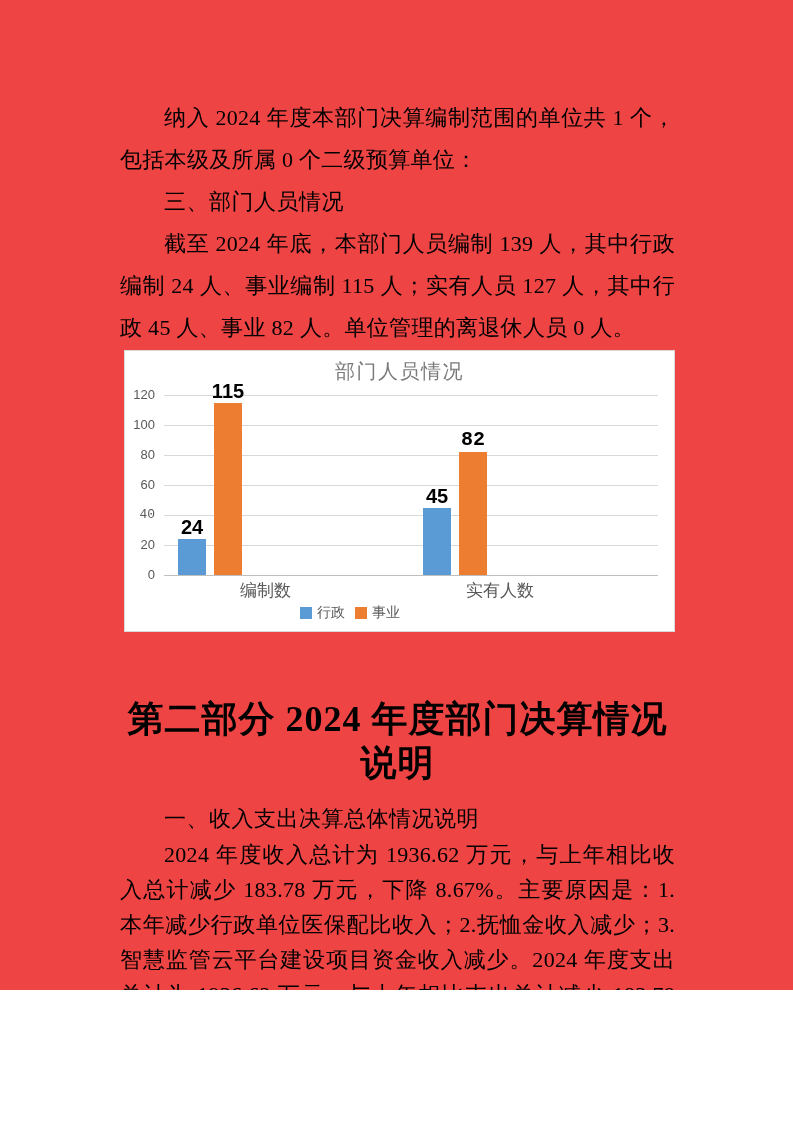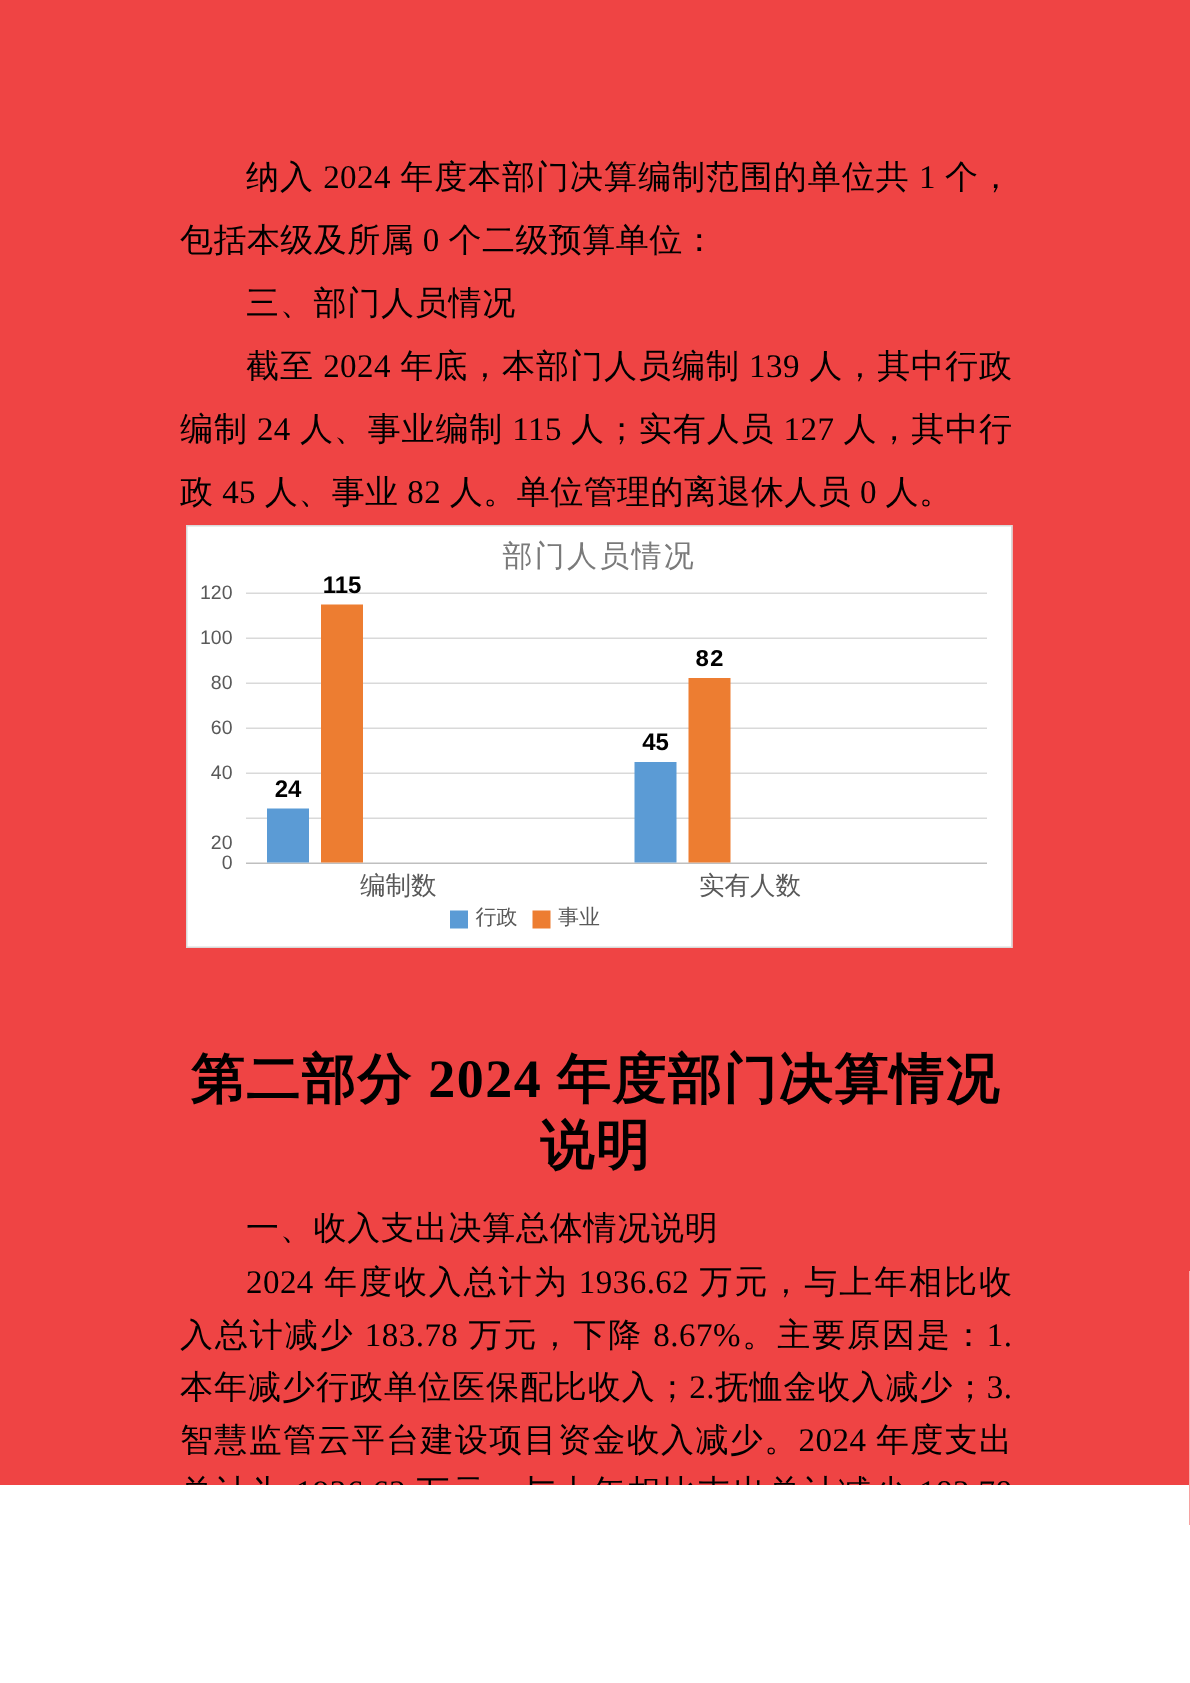--- a/index.html
+++ b/index.html
@@ -61,21 +61,21 @@
   .gridline.zero{background:#bfbfbf;}
   .ytick{
     position:absolute;left:0;width:30px;
     text-align:right;
     font-size:13px;line-height:16px;color:#595959;
   }
   .bar{position:absolute;width:28px;}
   .bar-label{
     position:absolute;width:44px;
     text-align:center;
-    font-size:16px;font-weight:700;color:#000;line-height:18px;
+    font-size:20px;font-weight:700;color:#000;line-height:18px;
   }
   .xlabel{
     position:absolute;width:120px;top:231px;
     text-align:right;
     font-size:17px;color:#595959;line-height:18px;
     font-family:"Liberation Serif","DejaVu Serif",serif;
   }
   .legend{
     position:absolute;left:0;top:255px;width:450px;
     display:flex;justify-content:center;align-items:center;gap:10px;
@@ -107,23 +107,23 @@
           <span class="legend-label">行政</span>
         </div>
         <div class="legend-item">
           <span class="legend-swatch" style="background: rgb(237, 125, 49);"></span>
           <span class="legend-label">事业</span>
         </div>
       </div>
   <div class="gridline zero" style="left: 39px; width: 494px; top: 224px;"></div>
       <div class="ytick" style="top: 216px;">0</div>
       <div class="gridline" style="left: 39px; width: 494px; top: 194px;"></div>
-      <div class="ytick" style="top: 186px; margin-top: 17px;">20</div>
+      <div class="ytick" style="top: 186px;">20</div>
       <div class="gridline" style="left: 39px; width: 494px; top: 164px;"></div>
-      <div class="ytick" style="top: 156px;">40</div>
+      <div class="ytick" style="top: 156px; font-family: Liberation Mono, monospace;">40</div>
       <div class="gridline" style="left: 39px; width: 494px; top: 134px;"></div>
       <div class="ytick" style="top: 126px;">60</div>
       <div class="gridline" style="left: 39px; width: 494px; top: 104px;"></div>
       <div class="ytick" style="top: 96px;">80</div>
       <div class="gridline" style="left: 39px; width: 494px; top: 74px;"></div>
       <div class="ytick" style="top: 66px;">100</div>
       <div class="gridline" style="left: 39px; width: 494px; top: 44px;"></div>
       <div class="ytick" style="top: 36px;">120</div>
       <div class="bar" style="left: 53px; top: 188px; height: 36px; background: rgb(91, 155, 213);"></div>
       <div class="bar-label" style="left: 45px; top: 167px;">24</div>

